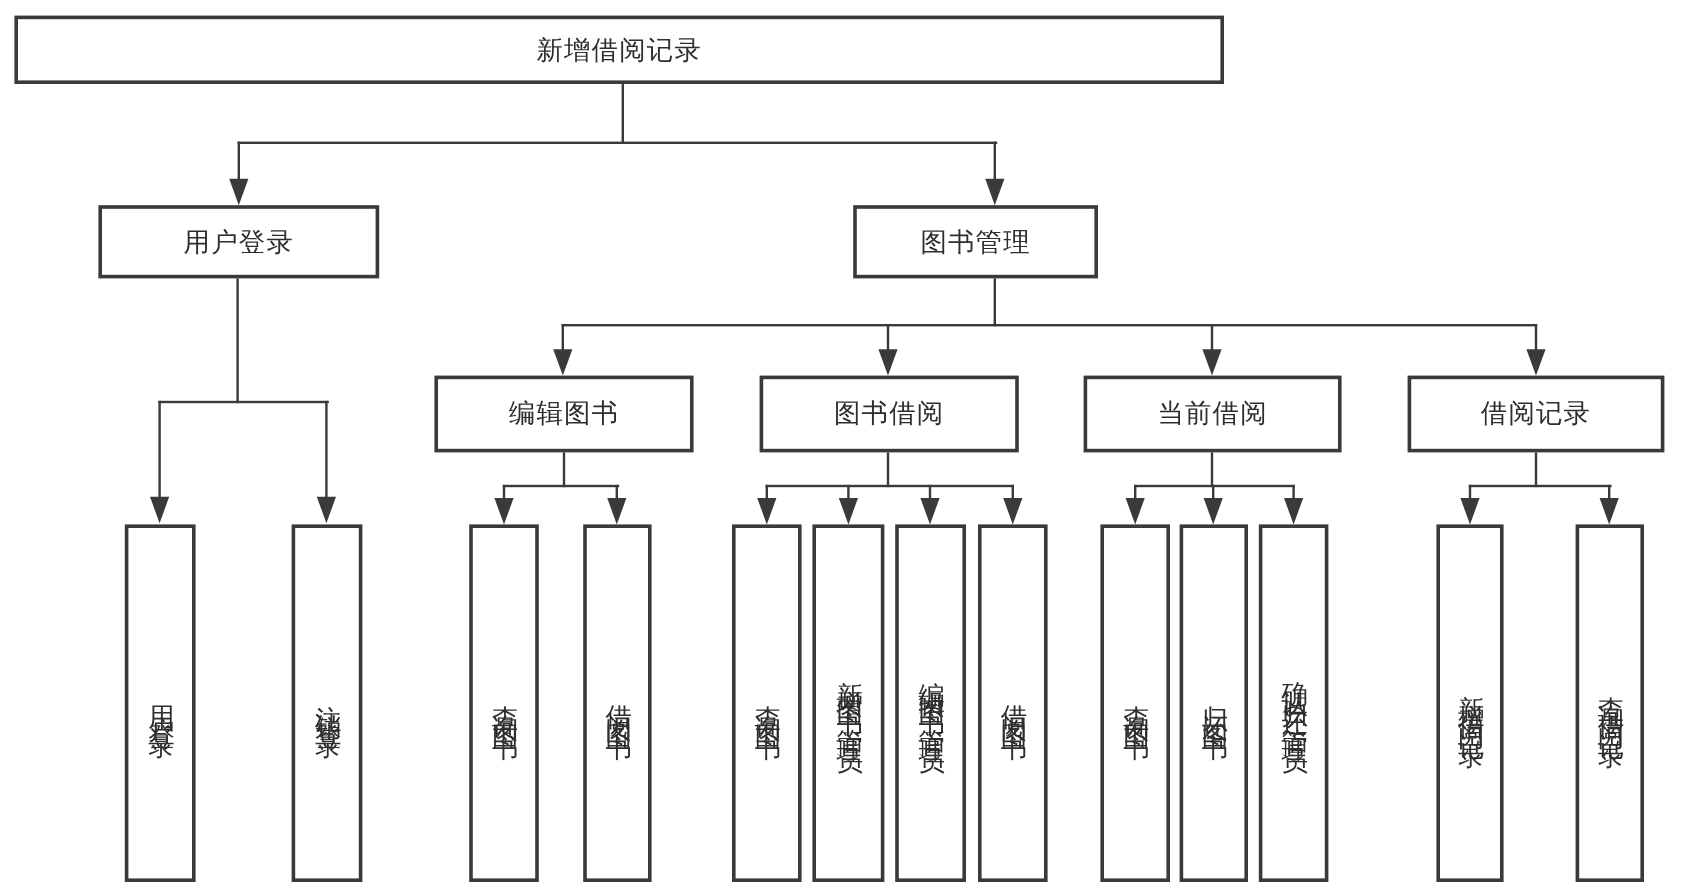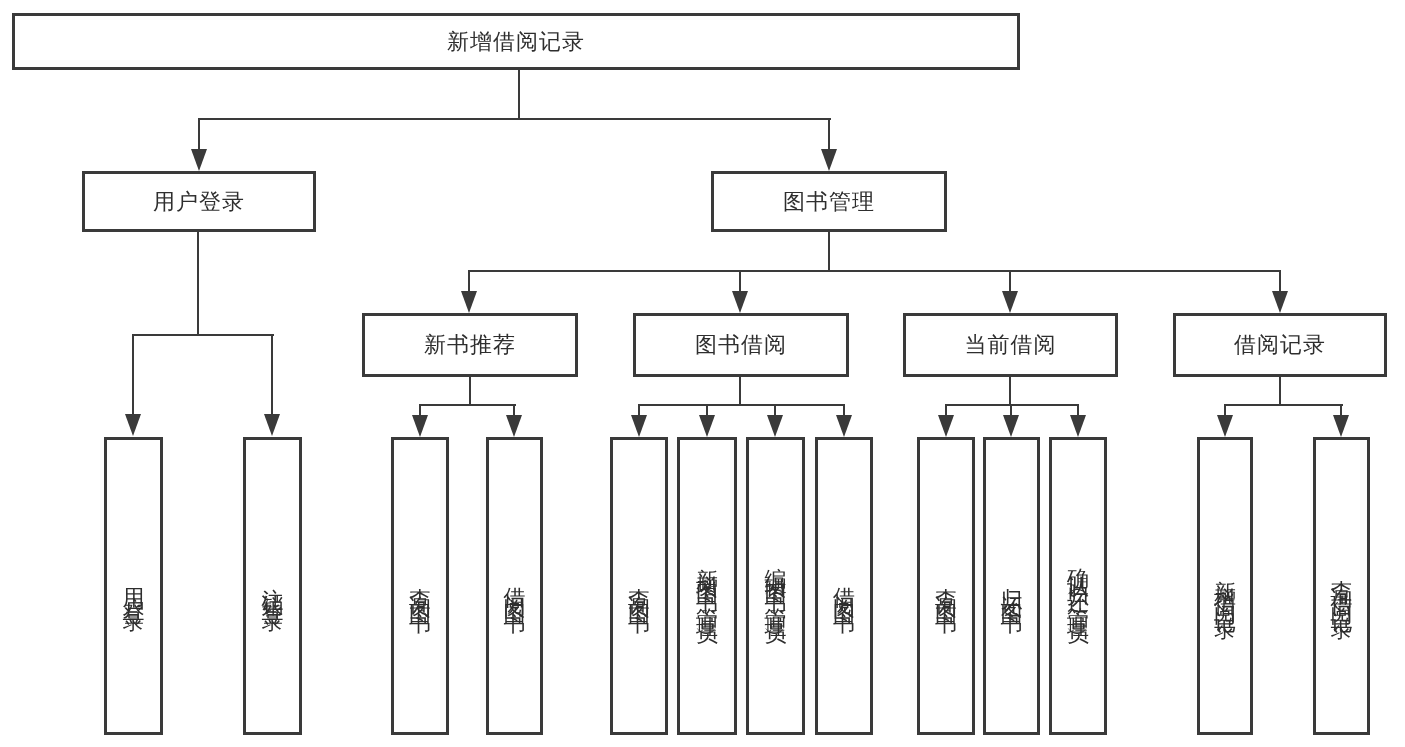--- a/index.html
+++ b/index.html
@@ -59,23 +59,23 @@
 </style>
 </head>
 <body>
 
 <div id="canvas">
 
   <div class="box" style="left:12px;top:13px;width:1008px;height:57px;">新增借阅记录</div>
 
   <div class="box" style="left:82px;top:171px;width:234px;height:61px;">用户登录</div>
 
-  <div class="box" style="left:711px;top:171px;width:236px;height:61px;">图书管理</div>
+  <div class="box" style="left:711px;top:171px;width:204px;height:61px;">图书管理</div>
 
-  <div class="box" style="left:362px;top:313px;width:216px;height:64px;">新书推荐</div>
+  <div class="box" style="left:362px;top:313px;width:216px;height:64px;">编辑图书</div>
 
   <div class="box" style="left:633px;top:313px;width:216px;height:64px;">图书借阅</div>
 
   <div class="box" style="left:903px;top:313px;width:215px;height:64px;">当前借阅</div>
 
   <div class="box" style="left:1173px;top:313px;width:214px;height:64px;">借阅记录</div>
 
   <div class="box vbox" style="left:104px;top:437px;width:59px;height:298px;">用户登录</div>
 
   <div class="box vbox" style="left:243px;top:437px;width:59px;height:298px;">注销登录</div>

